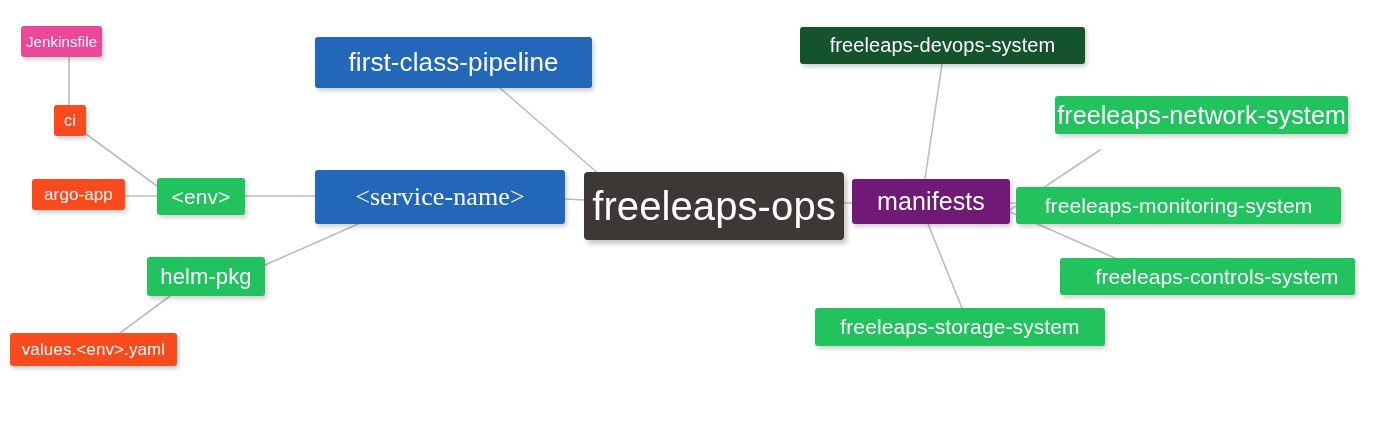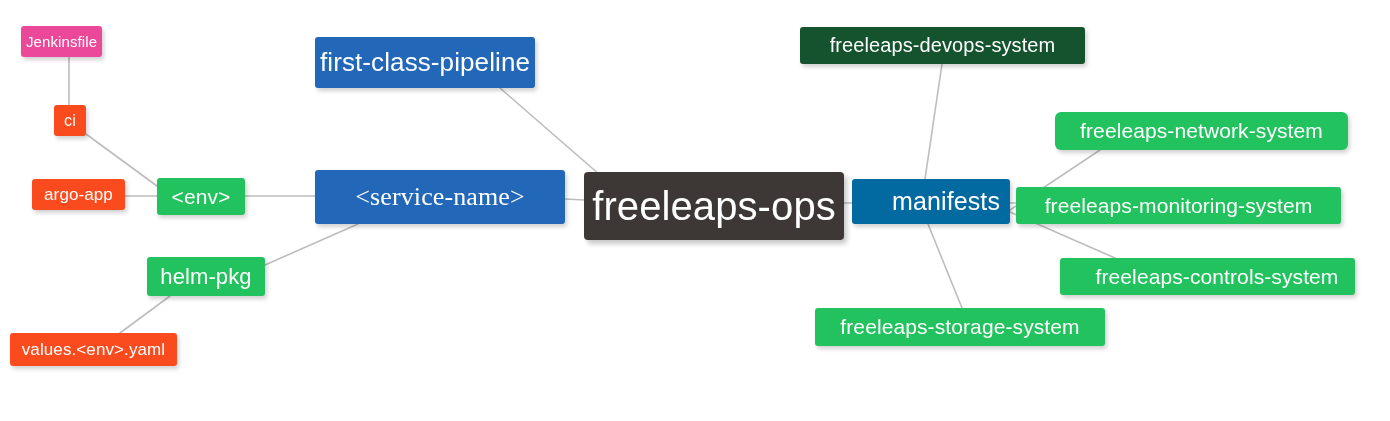--- a/index.html
+++ b/index.html
@@ -65,24 +65,24 @@
       <line x1="1010" y1="212" x2="1115" y2="258" stroke="#bdbdbd" stroke-width="1.6" stroke-linecap="round"></line>
       <line x1="928" y1="224" x2="962" y2="308" stroke="#bdbdbd" stroke-width="1.6" stroke-linecap="round"></line>
     </svg>
   <div id="node-layer">
       <div class="node root" style="left: 584px; top: 172px; width: 260px; height: 68px; background: rgb(61, 56, 53); font-size: 40px;">
         <span>freeleaps-ops</span>
       </div>
       <div class="node" style="left: 315px; top: 170px; width: 250px; height: 54px; background: rgb(34, 103, 184); font-size: 26px; font-family: Liberation Serif, serif;">
         <span>&lt;service-name&gt;</span>
       </div>
-      <div class="node" style="left: 852px; top: 179px; width: 158px; height: 45px; background: #0369a1; font-size: 25px; justify-content: flex-end;">
+      <div class="node" style="left: 852px; top: 179px; width: 158px; height: 45px; background: #701a75; font-size: 25px;">
         <span>manifests</span>
       </div>
-      <div class="node" style="left: 315px; top: 37px; width: 220px; height: 51px; background: rgb(34, 103, 184); font-size: 26px;">
+      <div class="node" style="left: 315px; top: 37px; width: 277px; height: 51px; background: rgb(34, 103, 184); font-size: 26px;">
         <span>first-class-pipeline</span>
       </div>
       <div class="node" style="left: 157px; top: 178px; width: 88px; height: 37px; background: rgb(34, 194, 94); font-size: 21px; align-items: center;">
         <span>&lt;env&gt;</span>
       </div>
       <div class="node" style="left: 147px; top: 257px; width: 118px; height: 39px; background: rgb(34, 194, 94); font-size: 22px;">
         <span>helm-pkg</span>
       </div>
       <div class="node" style="left: 54px; top: 105px; width: 32px; height: 31px; background: rgb(250, 75, 30); font-size: 16px;">
         <span>ci</span>
@@ -92,21 +92,21 @@
       </div>
       <div class="node" style="left: 32px; top: 179px; width: 93px; height: 31px; background: rgb(250, 75, 30); font-size: 17px;">
         <span>argo-app</span>
       </div>
       <div class="node" style="left: 10px; top: 333px; width: 167px; height: 33px; background: rgb(250, 75, 30); font-size: 17px;">
         <span>values.&lt;env&gt;.yaml</span>
       </div>
       <div class="node" style="left: 800px; top: 27px; width: 285px; height: 37px; background: #14532d; font-size: 20px;">
         <span>freeleaps-devops-system</span>
       </div>
-      <div class="node" style="left: 1055px; top: 112px; width: 293px; height: 38px; background: rgb(34, 194, 94); font-size: 21px; border-radius: 6px;">
+      <div class="node" style="left: 1055px; top: 96px; width: 293px; height: 38px; background: rgb(34, 194, 94); font-size: 25px;">
         <span>freeleaps-network-system</span>
       </div>
       <div class="node" style="left: 1016px; top: 187px; width: 325px; height: 37px; background: rgb(34, 194, 94); font-size: 21px;">
         <span>freeleaps-monitoring-system</span>
       </div>
       <div class="node" style="left: 1060px; top: 258px; width: 295px; height: 37px; background: rgb(34, 194, 94); font-size: 21px; padding-left: 29px;">
         <span>freeleaps-controls-system</span>
       </div>
       <div class="node" style="left: 815px; top: 308px; width: 290px; height: 38px; background: rgb(34, 194, 94); font-size: 21px;">
         <span>freeleaps-storage-system</span>

